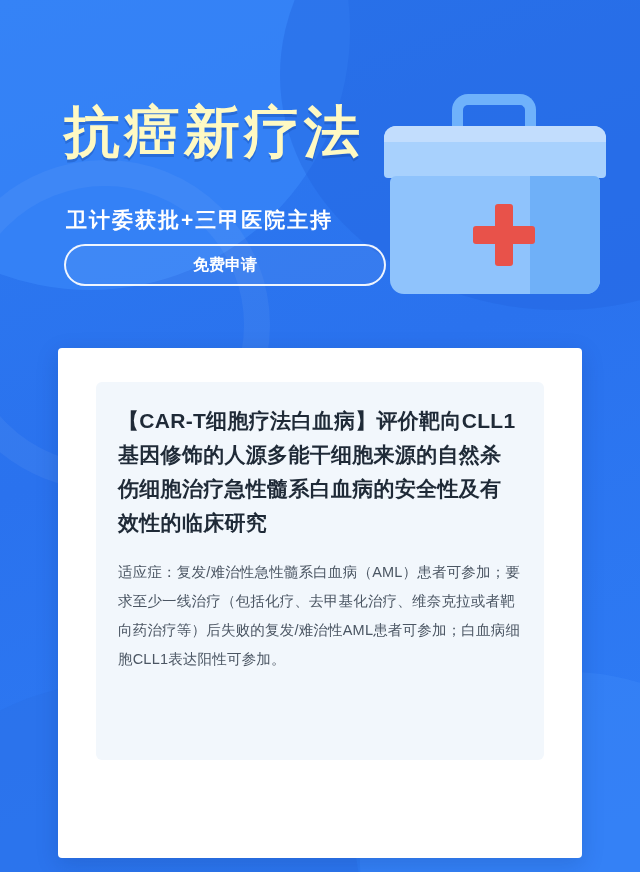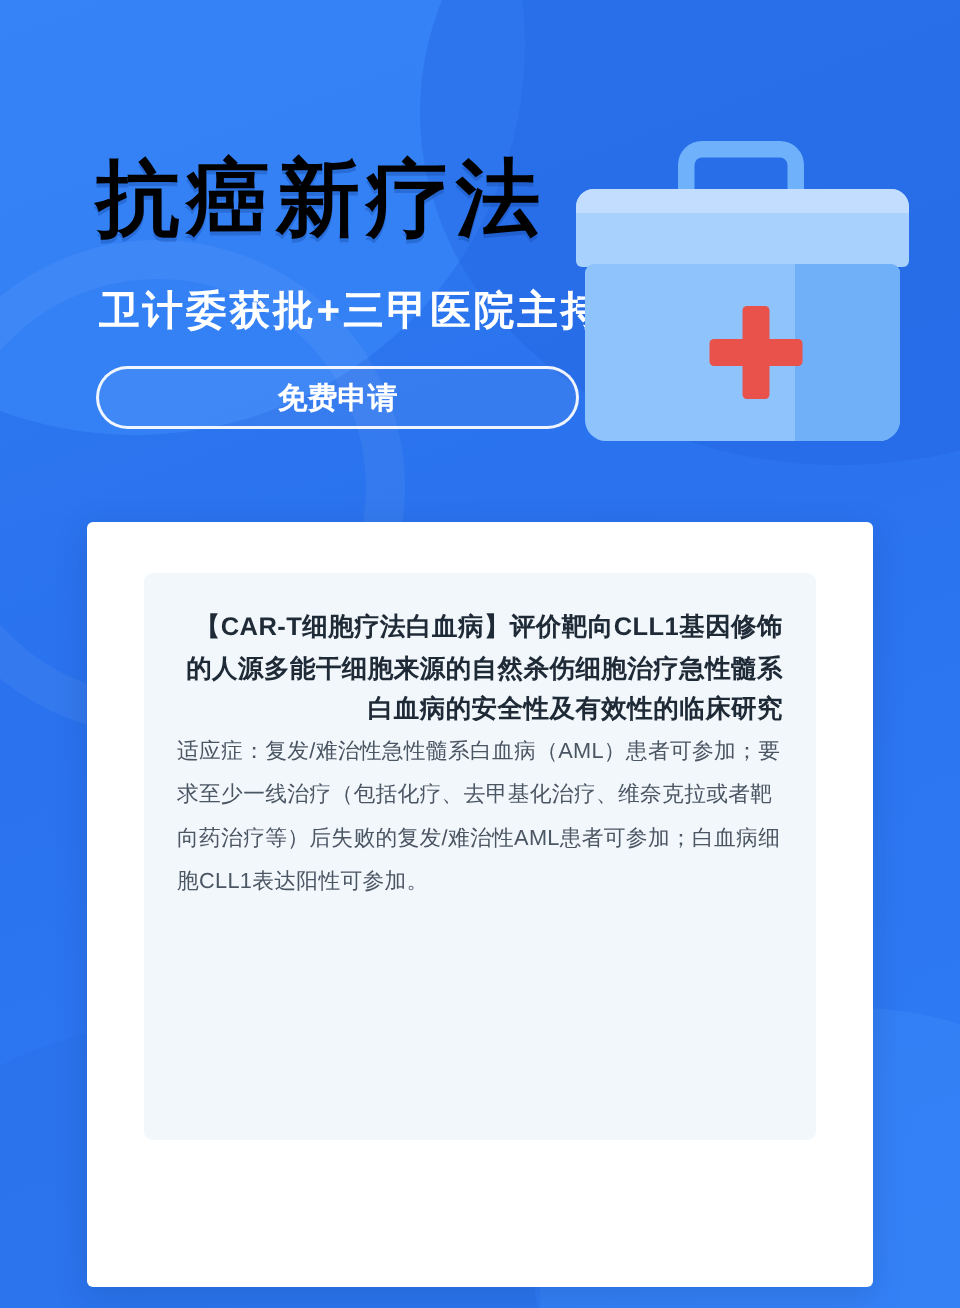--- a/index.html
+++ b/index.html
@@ -77,46 +77,46 @@
     width: 640px;
     height: 330px;
   }
   .hero-title {
     position: absolute;
     left: 64px;
     top: 104px;
     font-size: 56px;
     line-height: 1;
     font-weight: 700;
-    color: #000000;
+    color: #fef9c3;
     letter-spacing: 4px;
     text-shadow: 0 3px 0 rgba(20,70,160,0.35);
   }
   .hero-subtitle {
     position: absolute;
     left: 66px;
-    top: 189px;
-    font-size: 27px;
+    top: 206px;
+    font-size: 21px;
     font-weight: 700;
     color: #ffffff;
     letter-spacing: 2px;
   }
   .hero-cta {
     position: absolute;
     left: 64px;
     top: 244px;
     width: 322px;
     height: 42px;
     border: 2px solid rgba(255,255,255,0.92);
     border-radius: 21px;
     display: flex;
     align-items: center;
     justify-content: center;
     color: #ffffff;
-    font-size: 20px;
+    font-size: 16px;
     white-space: nowrap;
     background: rgba(255,255,255,0.06);
     cursor: pointer;
   }
   .hero-cta .cta-strong { font-weight: 700; }
 
   
   .kit {
     position: absolute;
     right: 30px;
@@ -219,26 +219,25 @@
   }
 
   
   .trial {
     background: #f2f7fc;
     border-radius: 6px;
     padding: 22px 22px 26px 22px;
     min-height: 378px;
   }
   .trial-title {
-    font-size: 17px;
+    font-size: 21px;
     font-weight: 700;
     color: #1f2a37;
     line-height: 1.62;
     letter-spacing: .3px;
-    text-align: right;
   }
   .tag-row {
     display: flex;
     align-items: center;
     gap: 10px;
     margin-top: 20px;
   }
   .tag-phase {
     background: #1d2430;
     color: #ffffff;
@@ -257,20 +256,21 @@
     padding: 5px 12px;
     border-radius: 3px;
   }
   .trial-type {
     margin-top: 24px;
     font-size: 15px;
     font-weight: 700;
     color: #2a3442;
   }
   .trial-desc {
+    margin-top: 18px;
     font-size: 14.5px;
     line-height: 2;
     color: #4b5663;
     letter-spacing: .2px;
   }
 </style>
 </head>
 <body>
 
 <div class="bg-base"></div>

